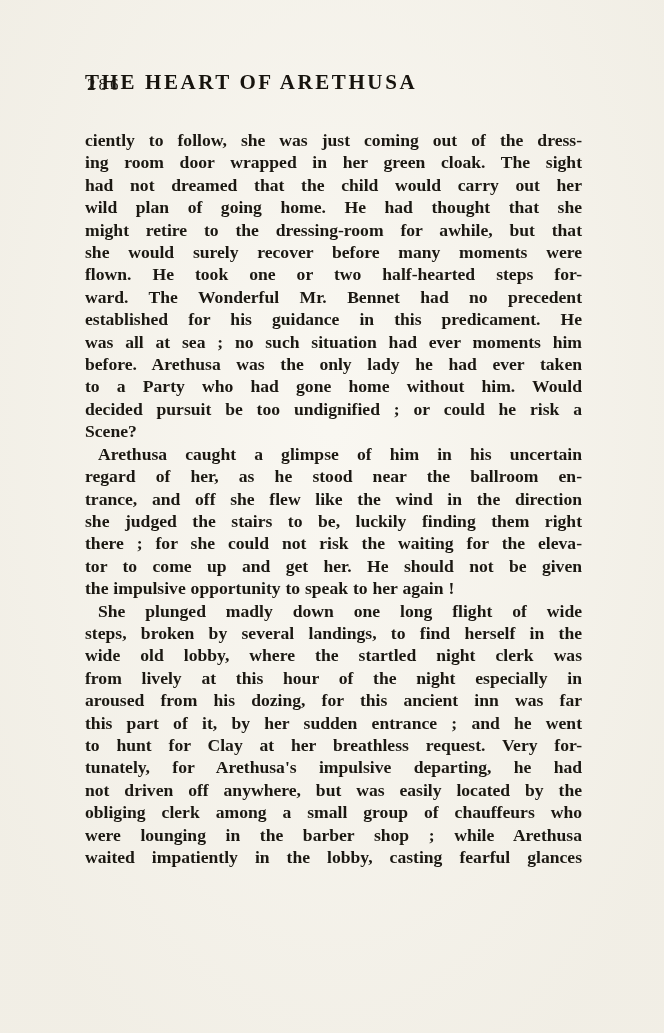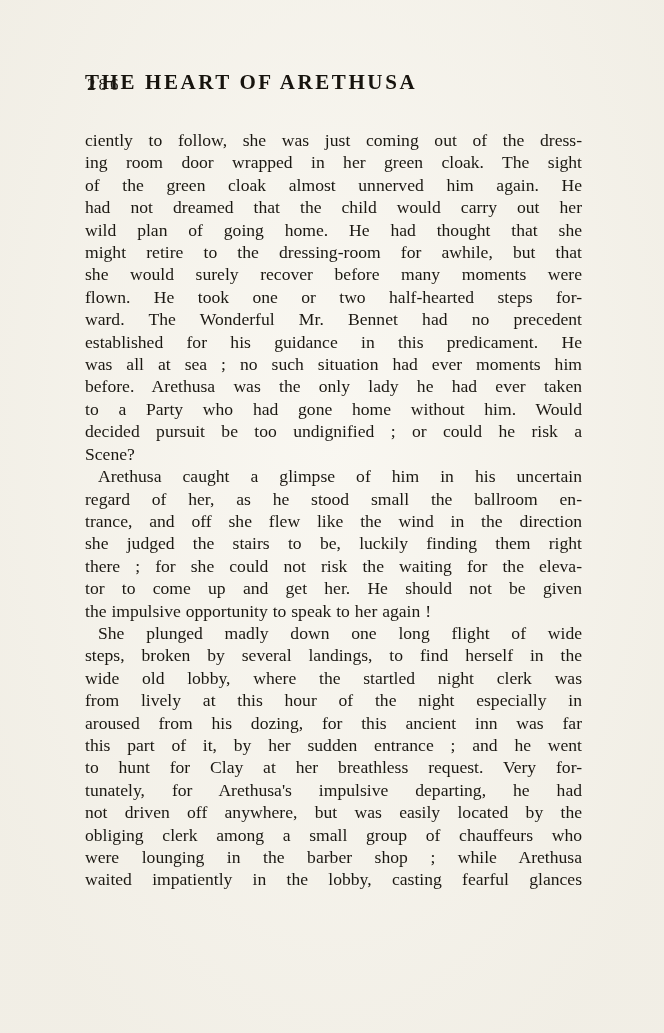--- a/index.html
+++ b/index.html
@@ -46,20 +46,21 @@
     color: #17140e;
   }
   .text-block {
     position: absolute;
     top: 129px;
     left: 85px;
     width: 497px;
     font-size: 17.6px;
     line-height: 22.4px;
     color: #1b1812;
+    font-weight: bold;
   }
   .para {
     margin: 0;
   }
   .line {
     text-align: justify;
     text-align-last: justify;
     word-spacing: 0.5px;
   }
   .line.last {
@@ -74,37 +75,36 @@
 
 <div class="scan-page">
   <div class="running-header">
     <span class="page-number">286</span>
     <span class="page-title">THE HEART OF ARETHUSA</span>
   </div>
   <div class="text-block">
       <div class="para">
         <div class="line">ciently to follow, she was just coming out of the dress-</div>
         <div class="line">ing room door wrapped in her green cloak.  The sight</div>
-        <div class="line">of the green cloak almost unnerved him again.  He</div>
         <div class="line">had not dreamed that the child would carry out her</div>
         <div class="line">wild plan of going home.  He had thought that she</div>
         <div class="line">might retire to the dressing-room for awhile, but that</div>
         <div class="line">she would surely recover before many moments were</div>
         <div class="line">flown.  He took one or two half-hearted steps for-</div>
         <div class="line">ward.  The Wonderful Mr. Bennet had no precedent</div>
         <div class="line">established for his guidance in this predicament.  He</div>
         <div class="line">was all at sea ; no such situation had ever moments him</div>
         <div class="line">before.  Arethusa was the only lady he had ever taken</div>
         <div class="line">to a Party who had gone home without him.  Would</div>
         <div class="line">decided pursuit be too undignified ; or could he risk a</div>
         <div class="line last">Scene?</div>
       </div>
       <div class="para">
         <div class="line indent">Arethusa caught a glimpse of him in his uncertain</div>
-        <div class="line">regard of her, as he stood small the ballroom en-</div>
+        <div class="line">regard of her, as he stood near the ballroom en-</div>
         <div class="line">trance, and off she flew like the wind in the direction</div>
         <div class="line">she judged the stairs to be, luckily finding them right</div>
         <div class="line">there ; for she could not risk the waiting for the eleva-</div>
         <div class="line">tor to come up and get her.  He should not be given</div>
         <div class="line last">the impulsive opportunity to speak to her again !</div>
       </div>
       <div class="para">
         <div class="line indent">She plunged madly down one long flight of wide</div>
         <div class="line">steps, broken by several landings, to find herself in the</div>
         <div class="line">wide old lobby, where the startled night clerk was</div>

